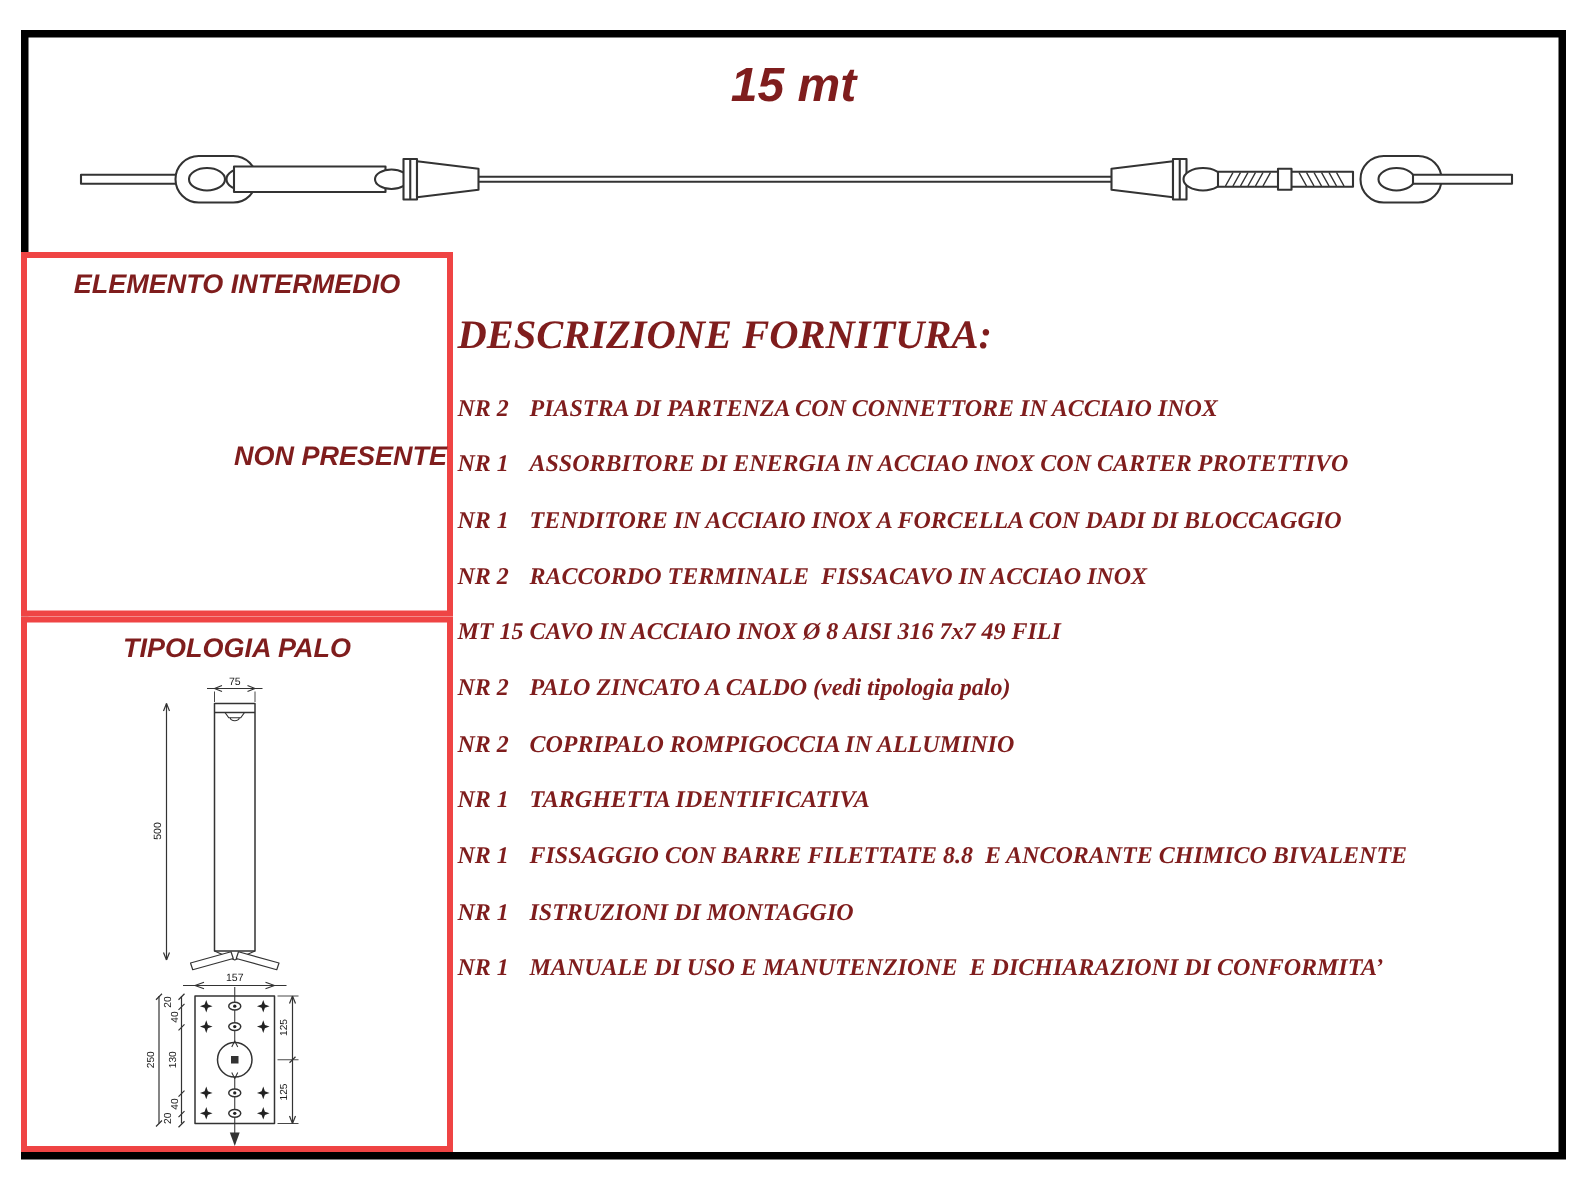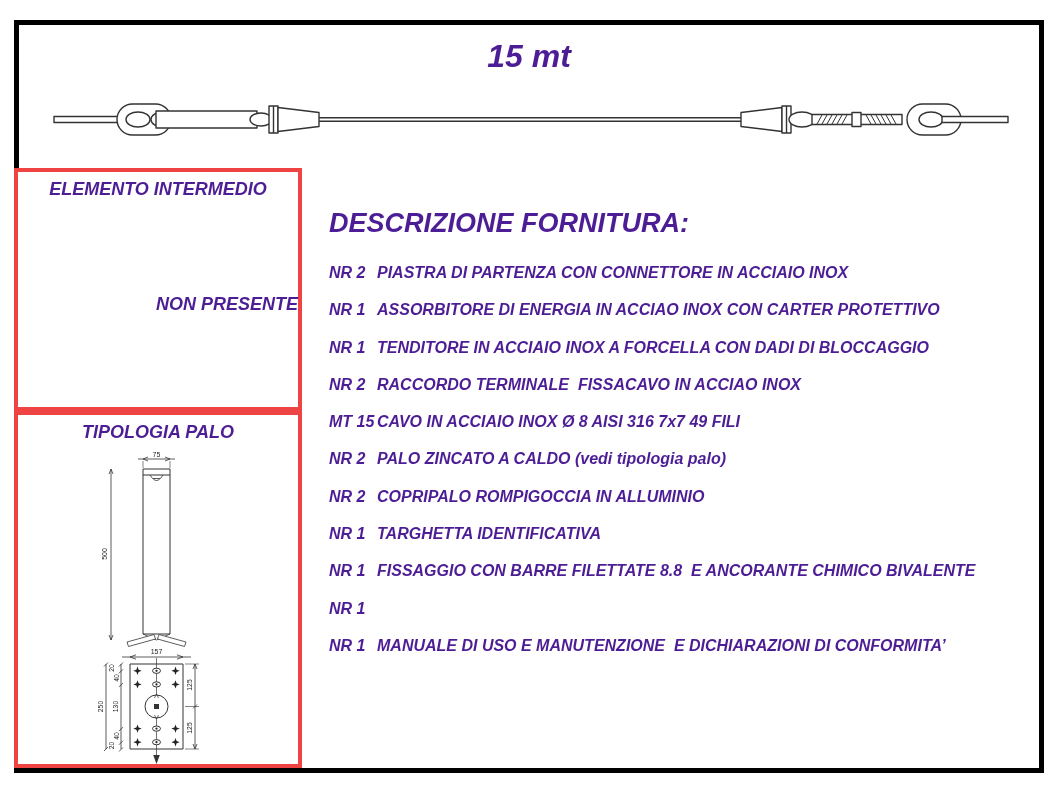--- a/index.html
+++ b/index.html
@@ -1,30 +1,30 @@
 <!DOCTYPE html>
 <html><head>
 <meta charset="utf-8">
 <style>
   html,body{margin:0;padding:0;background:#fff;}
   .canvas{position:relative;width:1058px;height:794px;background:#fff;overflow:hidden;
-          font-family:"Liberation Sans",sans-serif;color:#4c1d95;}
+          font-family:"Liberation Sans",sans-serif;color:#7f1d1d;}
   .frame{position:absolute;left:14px;top:20px;width:1030px;height:753px;
          border:5px solid #000;box-sizing:border-box;}
   .main-title{position:absolute;top:13px;left:0;width:100%;text-align:center;
               font-size:32px;font-weight:700;font-style:italic;letter-spacing:0px;}
   .cable-svg{position:absolute;left:-5px;top:66px;width:1030px;height:60px;}
   .panel{position:absolute;left:-5px;width:288px;border:4px solid #ef4444;box-sizing:border-box;background:#fff;}
   .panel-top{top:143px;height:243px;}
   .panel-bottom{top:386px;height:357px;}
   .panel-title{margin-top:7px;text-align:center;font-size:18px;font-weight:700;font-style:italic;height:22px;}
   .panel-status{position:absolute;top:122px;left:0;width:100%;text-align:right;
                 font-size:18px;font-weight:700;font-style:italic;}
   .pole-svg{display:block;width:280px;height:323px;}
-  .desc-area{position:absolute;left:300px;top:143px;width:737px;height:605px;}
+  .desc-area{position:absolute;left:276px;top:143px;width:737px;height:605px;font-family:Liberation Serif, serif;}
   .desc-heading{position:absolute;top:40px;left:10px;font-size:27px;font-weight:700;font-style:italic;}
   .supply-list{position:absolute;top:96px;left:10px;right:4px;}
   .srow{height:37.3px;display:flex;align-items:flex-start;font-size:16px;font-weight:700;font-style:italic;}
   .qty{width:48px;flex:none;}
   .txt{white-space:pre-wrap;}
   svg text{font-family:"Liberation Sans",sans-serif;font-size:7px;fill:#222;font-weight:400;font-style:normal;}
   svg .lbl-rot{font-size:6.8px;}
 </style>
 </head>
 <body>
@@ -211,20 +211,21 @@
         <div class="srow">
           <span class="qty">NR 1</span>
           <span class="txt">TARGHETTA IDENTIFICATIVA</span>
         </div>
         <div class="srow">
           <span class="qty">NR 1</span>
           <span class="txt">FISSAGGIO CON BARRE FILETTATE 8.8  E ANCORANTE CHIMICO BIVALENTE</span>
         </div>
         <div class="srow">
           <span class="qty">NR 1</span>
+          <span class="txt">ISTRUZIONI DI MONTAGGIO</span>
         </div>
         <div class="srow">
           <span class="qty">NR 1</span>
           <span class="txt">MANUALE DI USO E MANUTENZIONE  E DICHIARAZIONI DI CONFORMITA’</span>
         </div>
       </div>
     </div>
 
   </div>
 </div>

